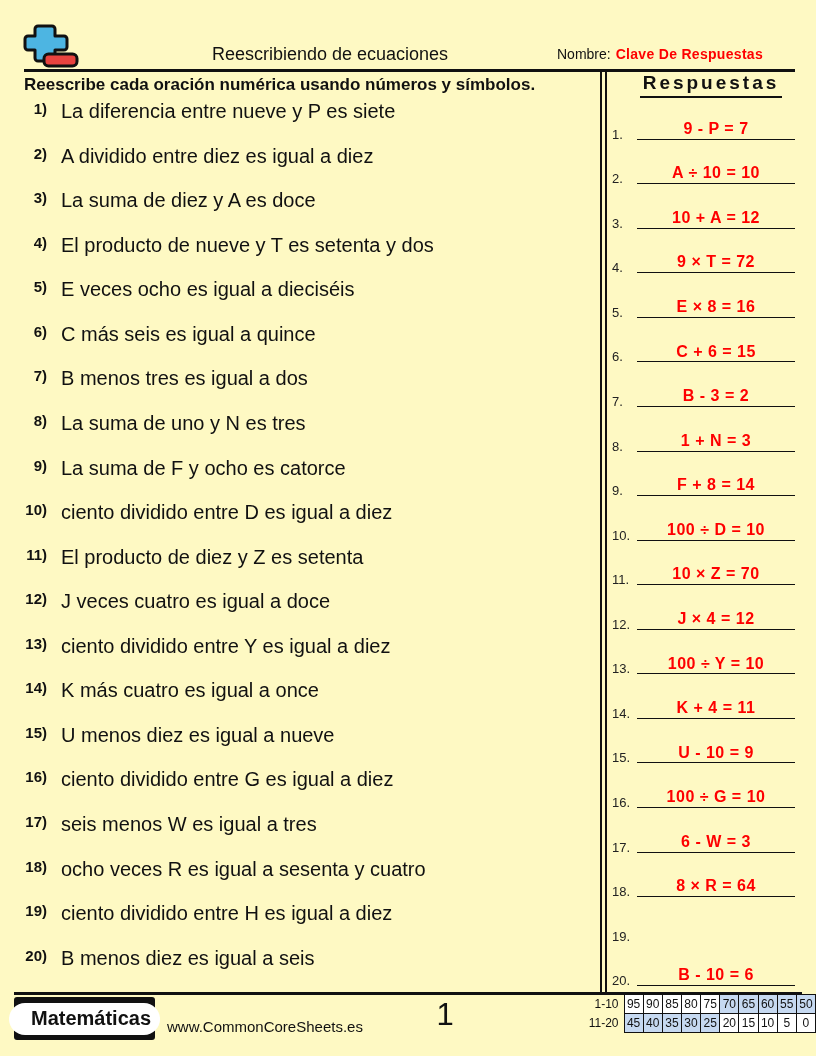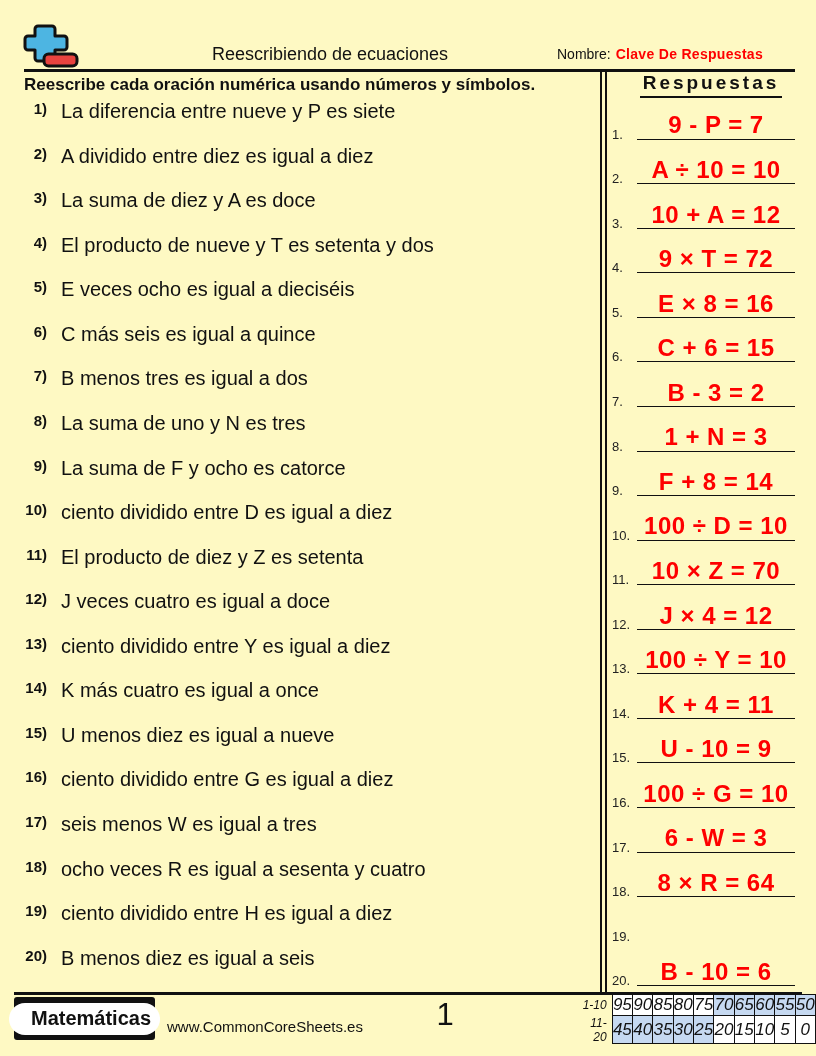--- a/index.html
+++ b/index.html
@@ -35,38 +35,38 @@
   }
   .answers-list { position:absolute; top:100px; left:0; width:100%; }
   .answer-row { position:relative; height:44.57px; }
   .answer-num { position:absolute; left:6px; bottom:3px; font-size:13px; color:#222; }
   .answer-line {
     position:absolute; left:31px; right:21px; bottom:5px; height:30px;
     border-bottom:1.8px solid #111;
     display:flex; align-items:flex-end; justify-content:center;
   }
   .answer-value {
-    color:var(--answer-red); font-weight:bold; font-size:24px; line-height:1.05;
+    color:var(--answer-red); font-weight:bold; font-size:16px; line-height:1.05;
     white-space:nowrap; padding-bottom:1px; letter-spacing:.5px;
   }
   
   .footer-rule { position:absolute; left:14px; top:992px; width:788px; height:3px; background:#111; }
   .brand-box {
     position:absolute; left:14px; top:997px; width:141px; height:43px; background:#111;
     border-radius:3px; display:flex; align-items:center; justify-content:center;
   }
   .brand-pill {
     background:#fff; border-radius:17px; padding:4px 9px 5px 22px;
     font-size:20px; font-weight:bold; color:#111; white-space:nowrap;
   }
   .site-url { position:absolute; left:167px; top:1018px; font-size:15px; color:#111; }
   .page-number { position:absolute; left:400px; top:997px; width:90px; text-align:center; font-size:31px; }
-  .score-wrap { position:absolute; left:580px; top:994px; display:flex; flex-direction:column;font-style:italic; }
+  .score-wrap { position:absolute; left:580px; top:994px; display:flex; flex-direction:column; }
   .score-table { border-collapse:collapse; }
-  .score-table td { padding:0; text-align:center; font-size:17px; height:18px; }
+  .score-table td { padding:0; text-align:center; font-size:12px; height:18px; }
   td.score-label { width:48px; border:none; font-size:12px; text-align:right; padding-right:5px; }
   td.score-cell { width:20.2px; border:1.4px solid #111; background:#fff; }
   td.score-cell.hl { background:var(--score-hl); }
 </style>
 </head>
 <body>
 
 <div class="page">
 
   <svg class="logo" width="56" height="44" viewBox="0 0 56 44" aria-hidden="true">

